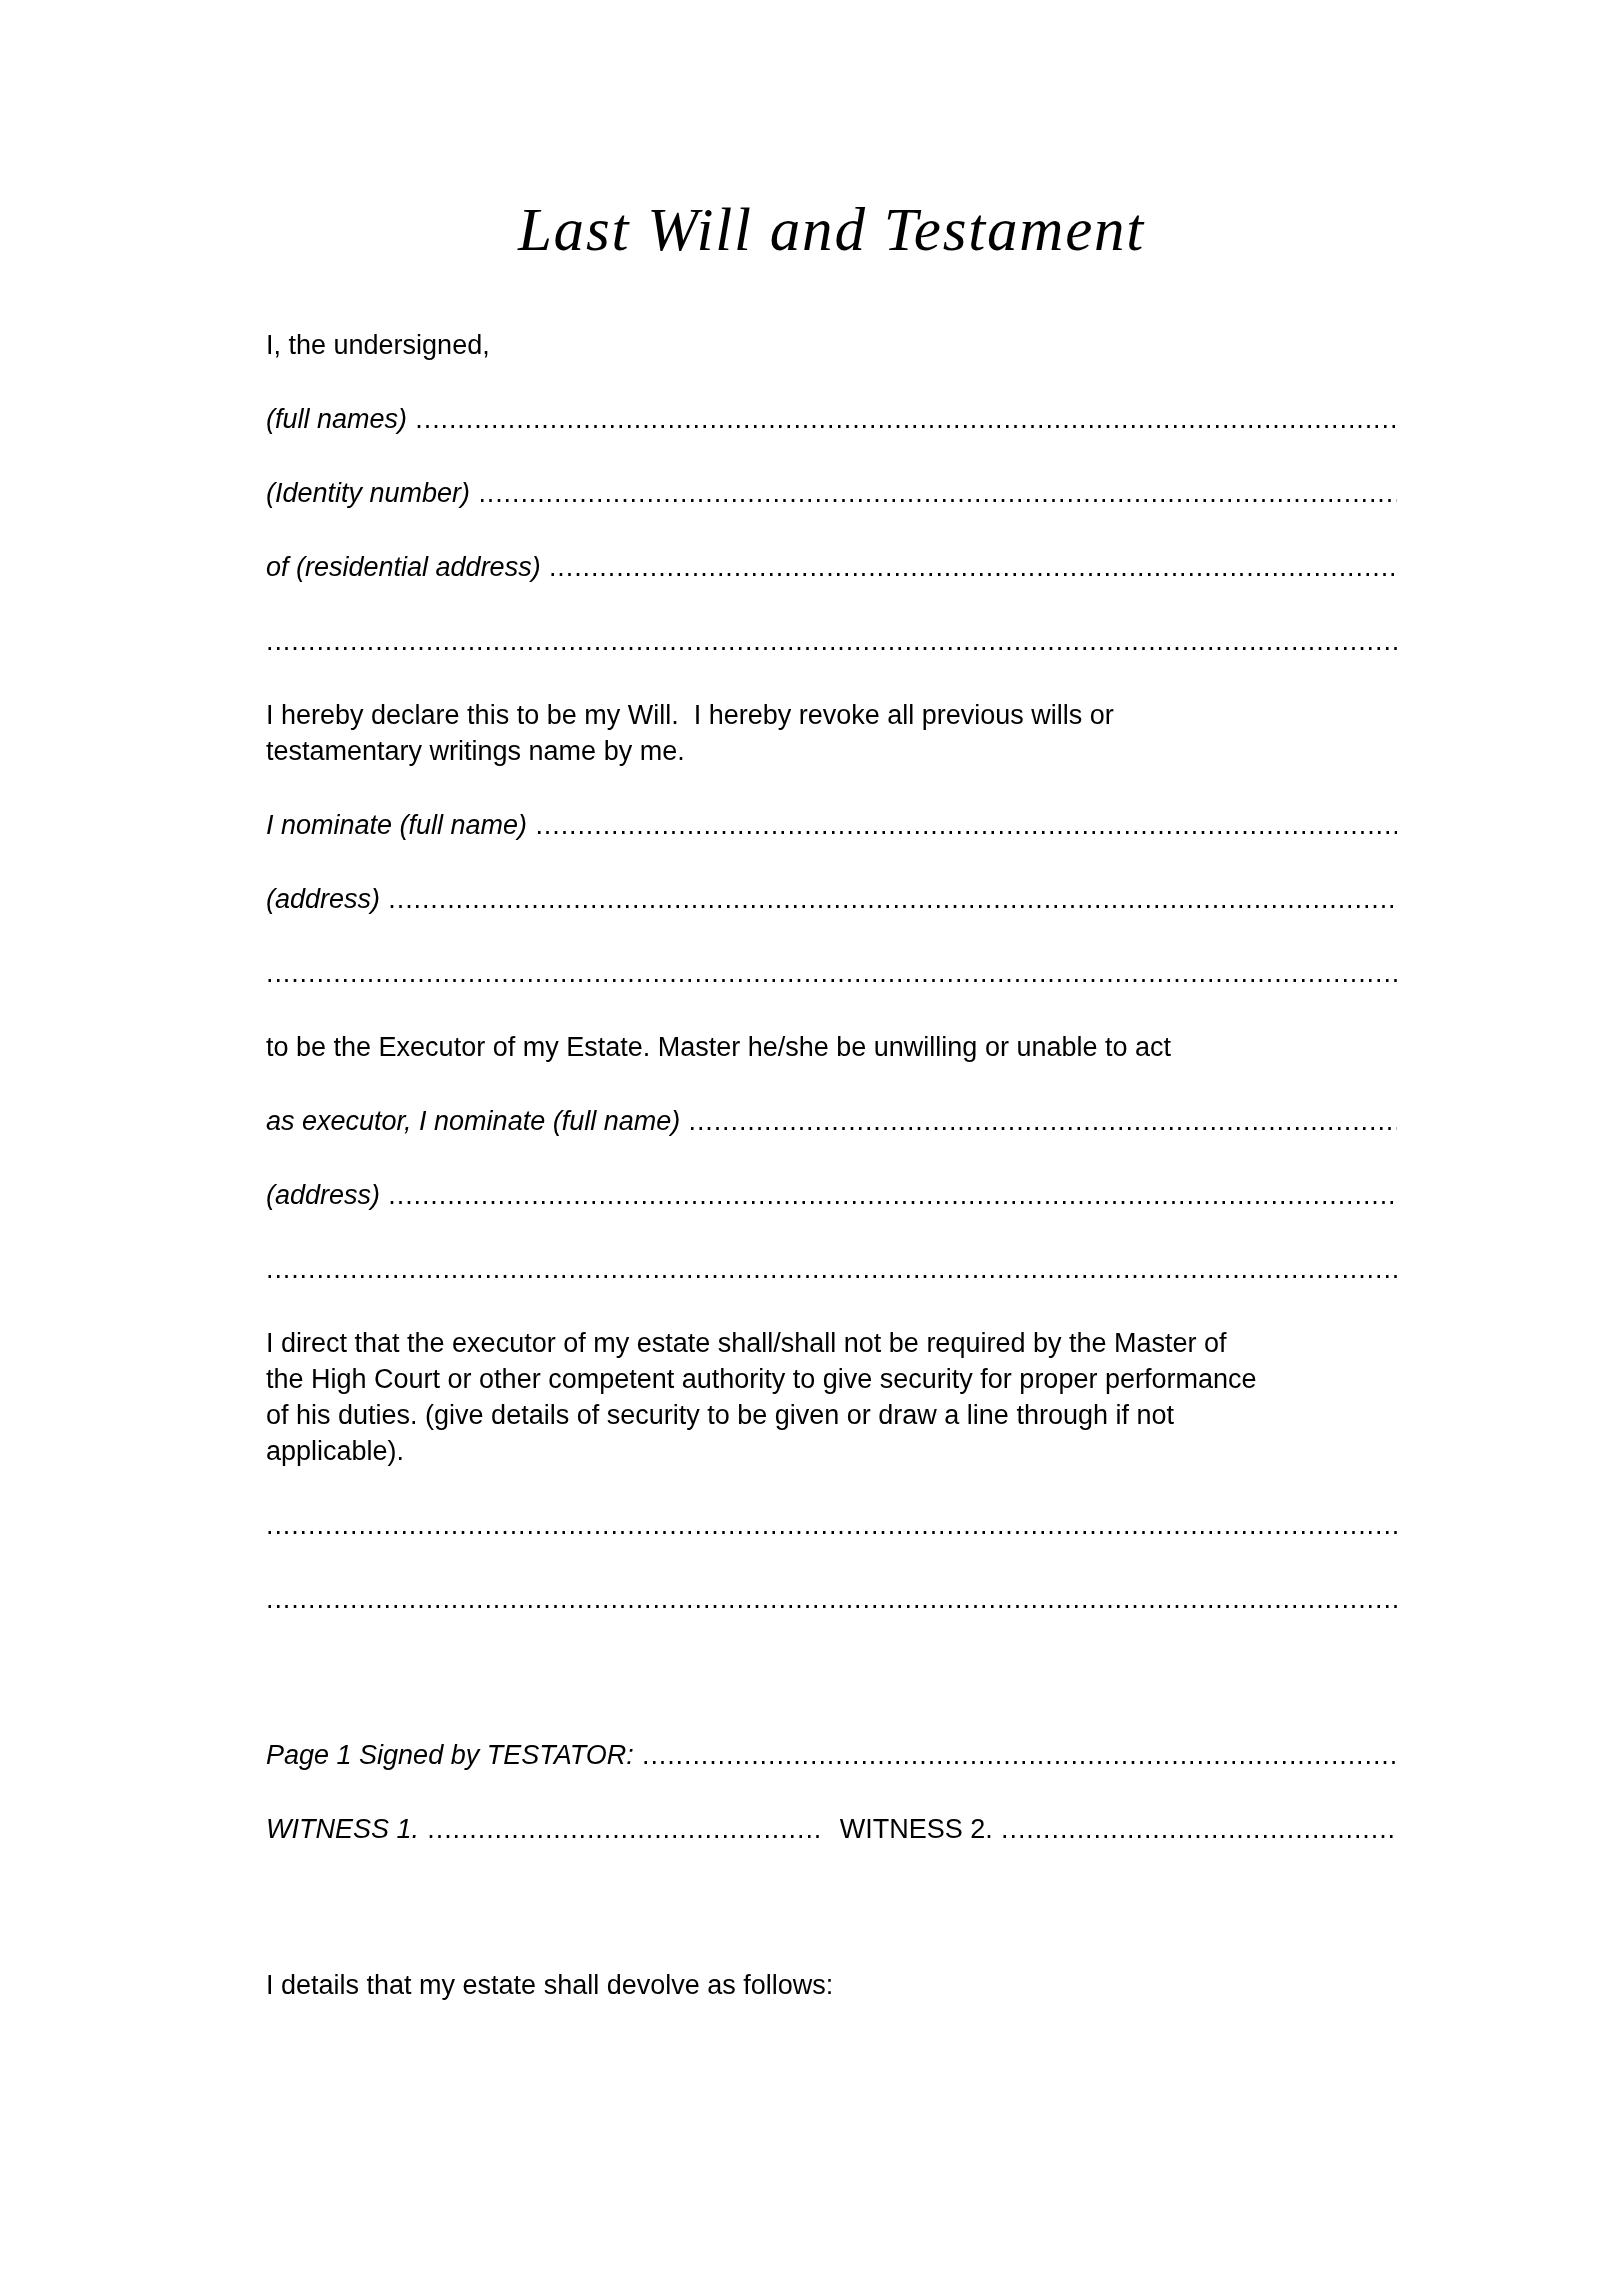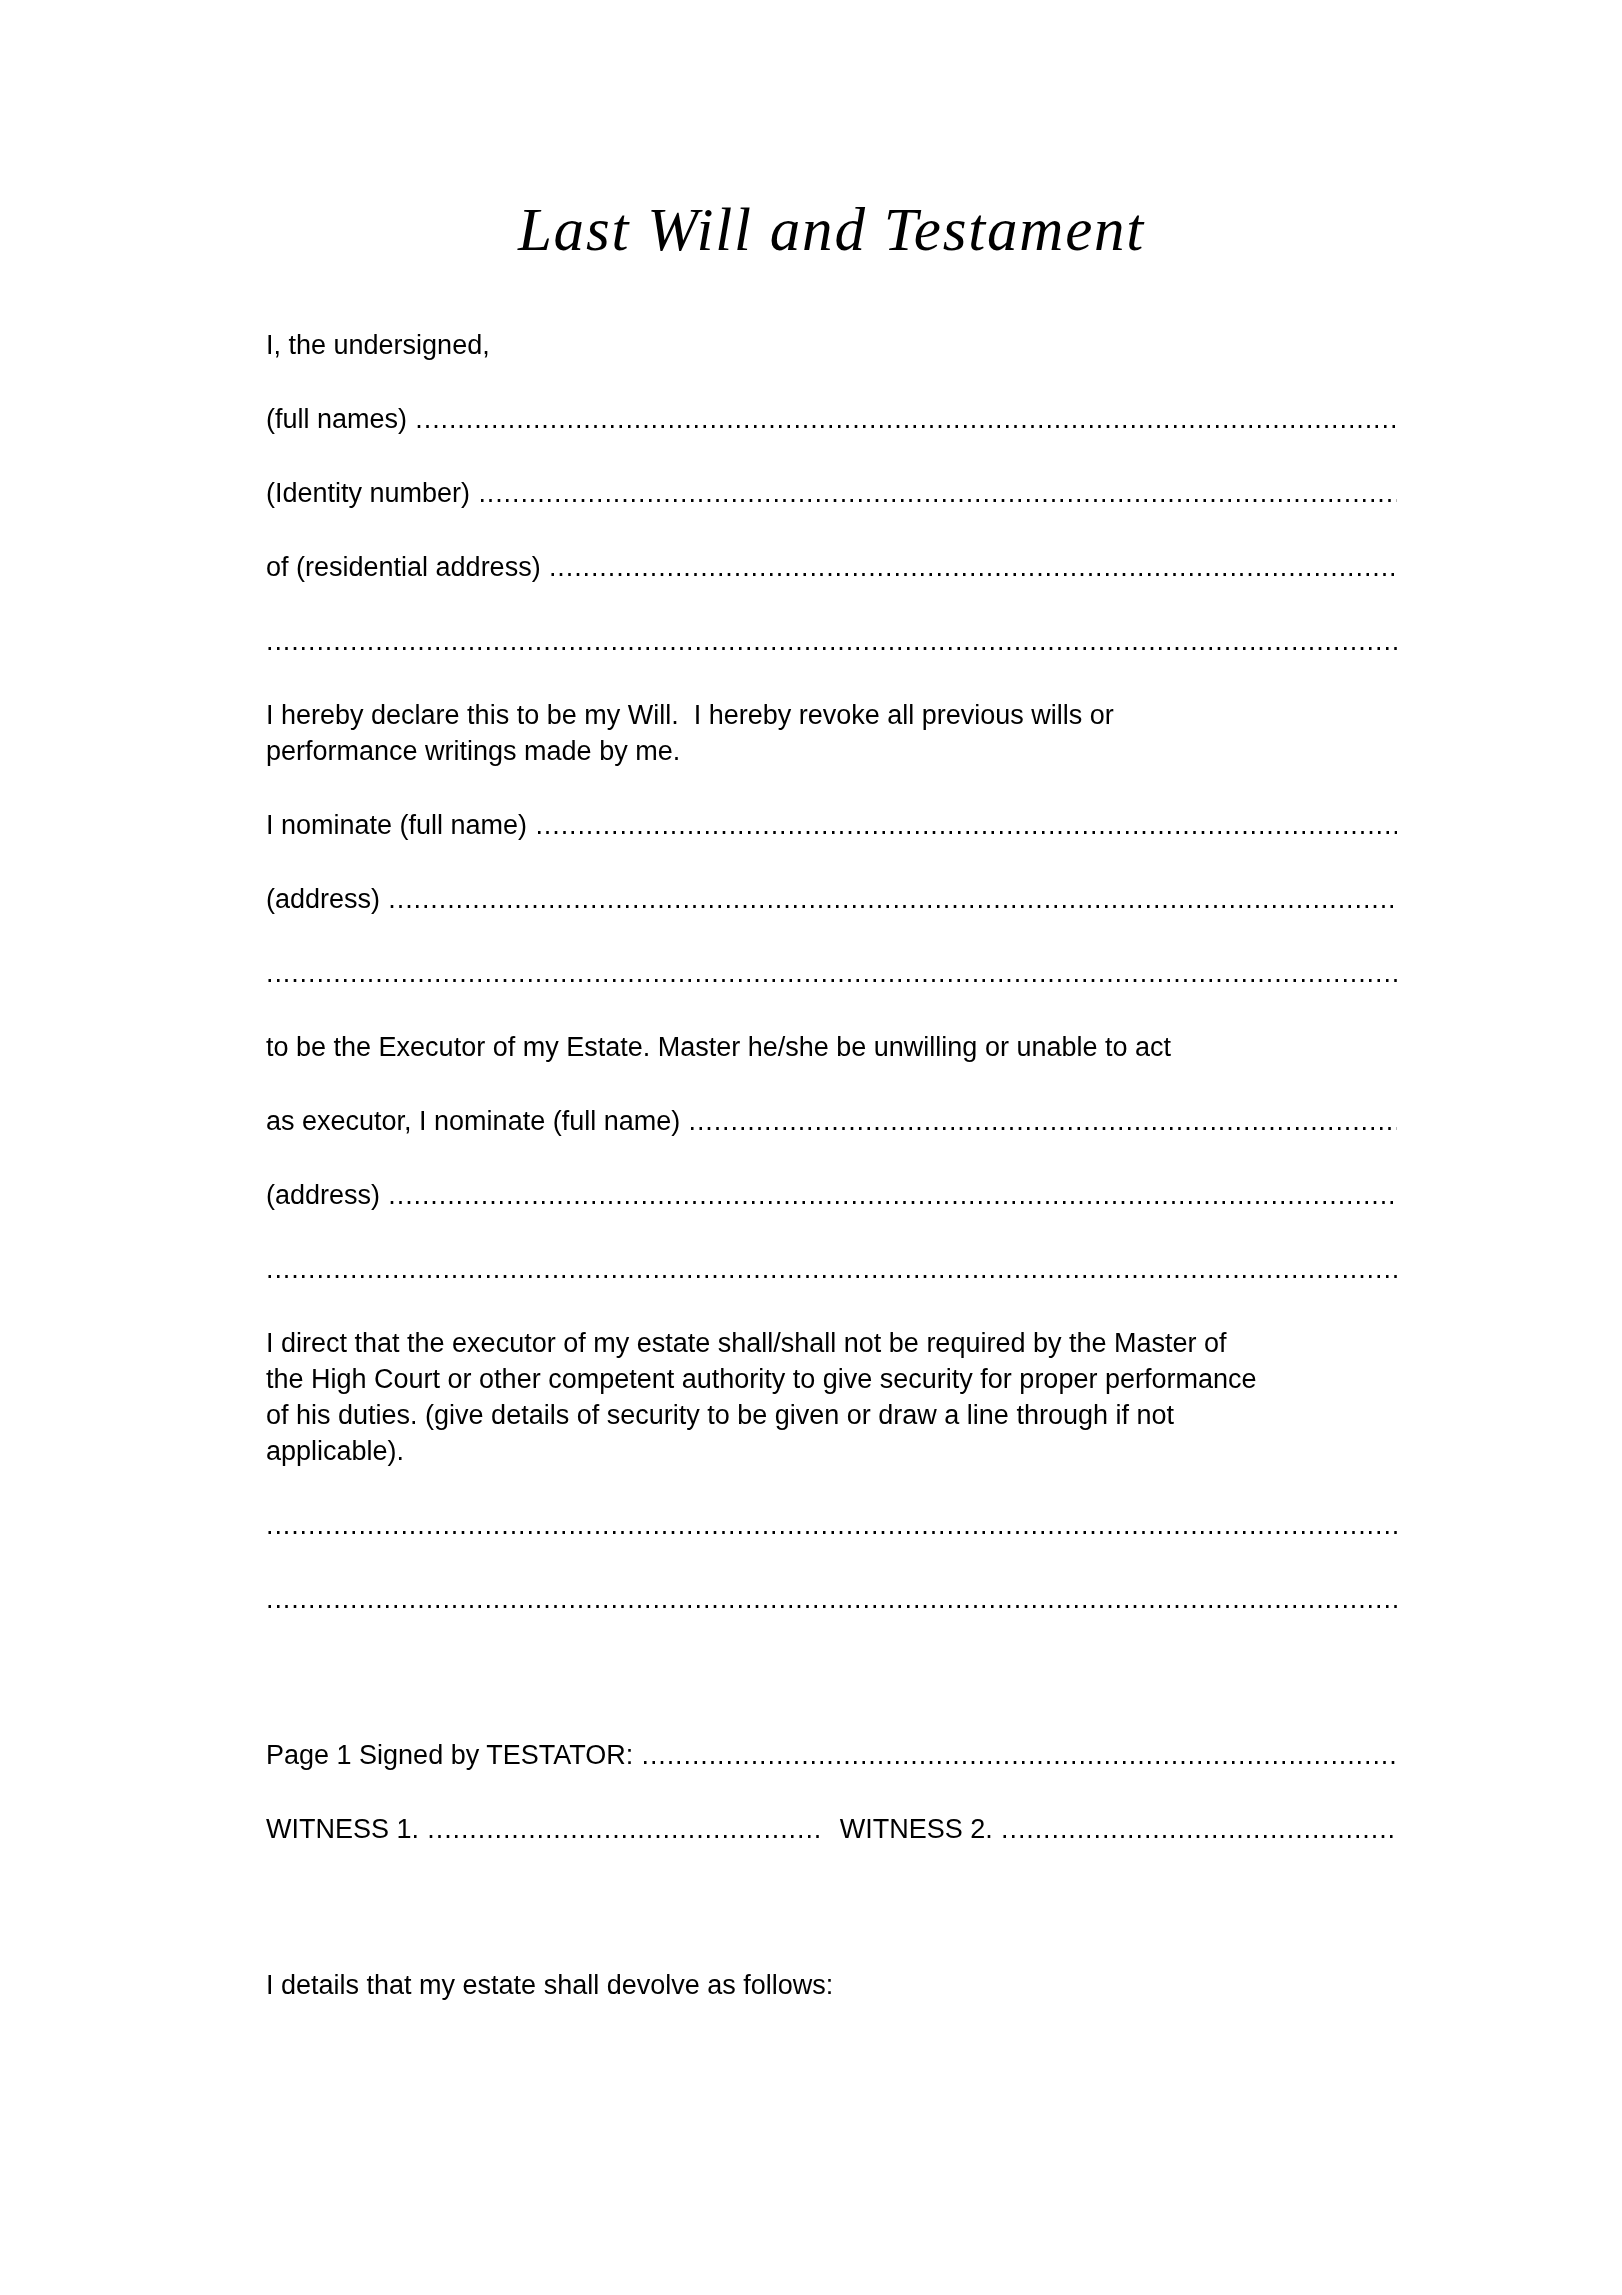--- a/index.html
+++ b/index.html
@@ -32,42 +32,42 @@
     display: flex;
     align-items: baseline;
     margin-top: 38px;
     line-height: 36px;
     white-space: pre;
   }
   .row:first-child { margin-top: 0; }
   .row.gap2 { margin-top: 120px; }
   .row.para { display: block; }
   .pline { line-height: 36px; white-space: pre; }
-  .label  { margin-right: 8.3px; }
+  .label  { margin-right: 8.3px; font-style: italic; }
   .label2 { margin-left: 16.5px; margin-right: 8.3px; }
   .leader {
     flex: 1 1 0;
     overflow: hidden;
     white-space: nowrap;
     letter-spacing: 0.9px;
   }
   .u { }
 </style>
 </head>
 <body>
 
 <div class="sheet" style="background: rgb(255, 255, 255); color: rgb(0, 0, 0); padding-left: 20px;">
   <div class="title">Last Will and Testament</div>
   <div class="rows" id="rows">
       <div class="row text"><span>I, the undersigned,</span></div>
       <div class="row field"><span class="label">(full names)</span><span class="leader">................................................................................................................................................................................................................................................................................................................................................................................................................</span></div>
       <div class="row field"><span class="label">(Identity number)</span><span class="leader">................................................................................................................................................................................................................................................................................................................................................................................................................</span></div>
       <div class="row field"><span class="label">of (residential address)</span><span class="leader">................................................................................................................................................................................................................................................................................................................................................................................................................</span></div>
       <div class="row dots"><span class="leader">................................................................................................................................................................................................................................................................................................................................................................................................................</span></div>
-      <div class="row para"><div class="pline"><span>I hereby declare this to be my Will.  I hereby revoke all previous wills or</span></div><div class="pline"><span>performance writings made by me.</span></div></div>
+      <div class="row para"><div class="pline"><span>I hereby declare this to be my Will.  I hereby revoke all previous wills or</span></div><div class="pline"><span>testamentary writings name by me.</span></div></div>
       <div class="row field"><span class="label">I nominate (full name)</span><span class="leader">................................................................................................................................................................................................................................................................................................................................................................................................................</span></div>
       <div class="row field"><span class="label">(address)</span><span class="leader">................................................................................................................................................................................................................................................................................................................................................................................................................</span></div>
       <div class="row dots"><span class="leader">................................................................................................................................................................................................................................................................................................................................................................................................................</span></div>
       <div class="row text"><span>to be the Executor of my Estate. Master he/she be unwilling or unable to act</span></div>
       <div class="row field"><span class="label">as executor, I nominate (full name)</span><span class="leader">................................................................................................................................................................................................................................................................................................................................................................................................................</span></div>
       <div class="row field"><span class="label">(address)</span><span class="leader">................................................................................................................................................................................................................................................................................................................................................................................................................</span></div>
       <div class="row dots"><span class="leader">................................................................................................................................................................................................................................................................................................................................................................................................................</span></div>
       <div class="row para"><div class="pline"><span>I direct that the executor of my estate </span><span class="u">shall/shall not</span><span> be required by the Master of</span></div><div class="pline"><span>the High Court or other competent authority to give security for proper performance</span></div><div class="pline"><span>of his duties. (give details of security to be given or draw a line through if not</span></div><div class="pline"><span>applicable).</span></div></div>
       <div class="row dots"><span class="leader">................................................................................................................................................................................................................................................................................................................................................................................................................</span></div>
       <div class="row dots"><span class="leader">................................................................................................................................................................................................................................................................................................................................................................................................................</span></div>

